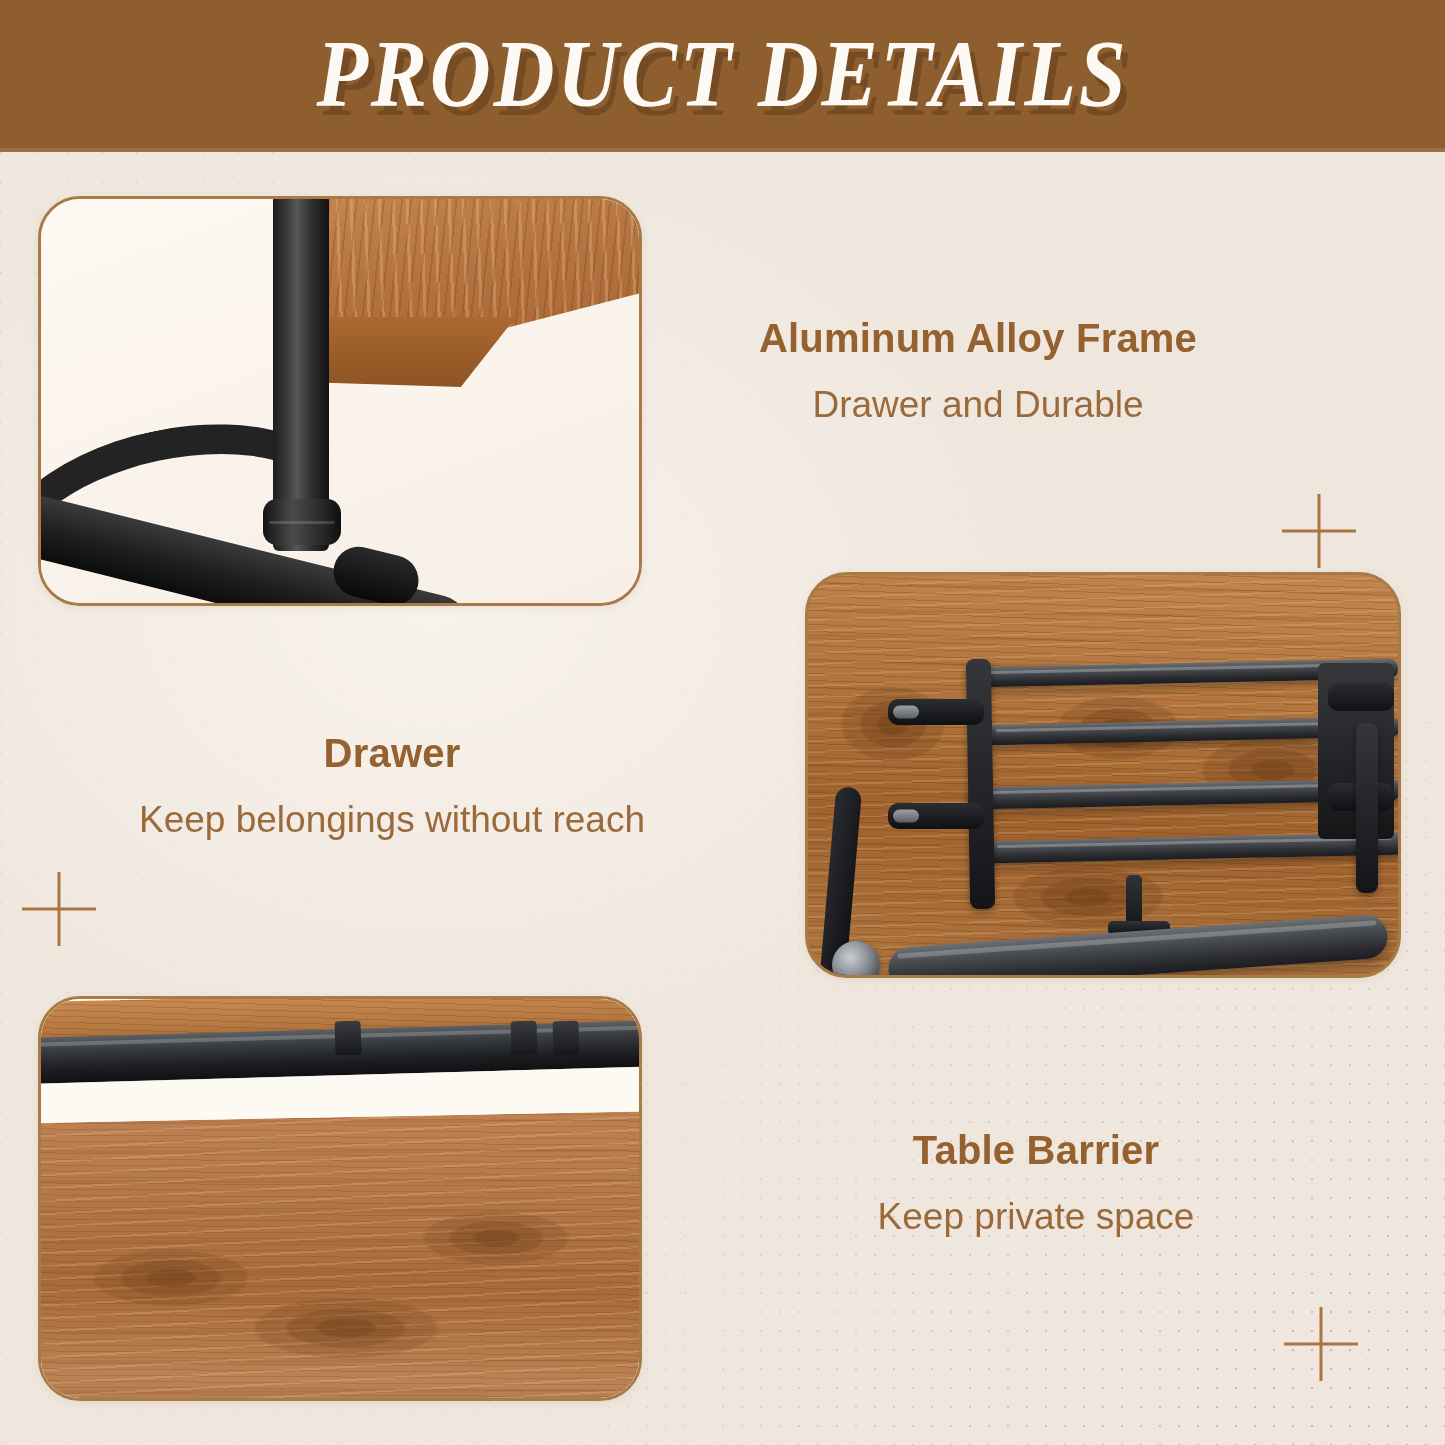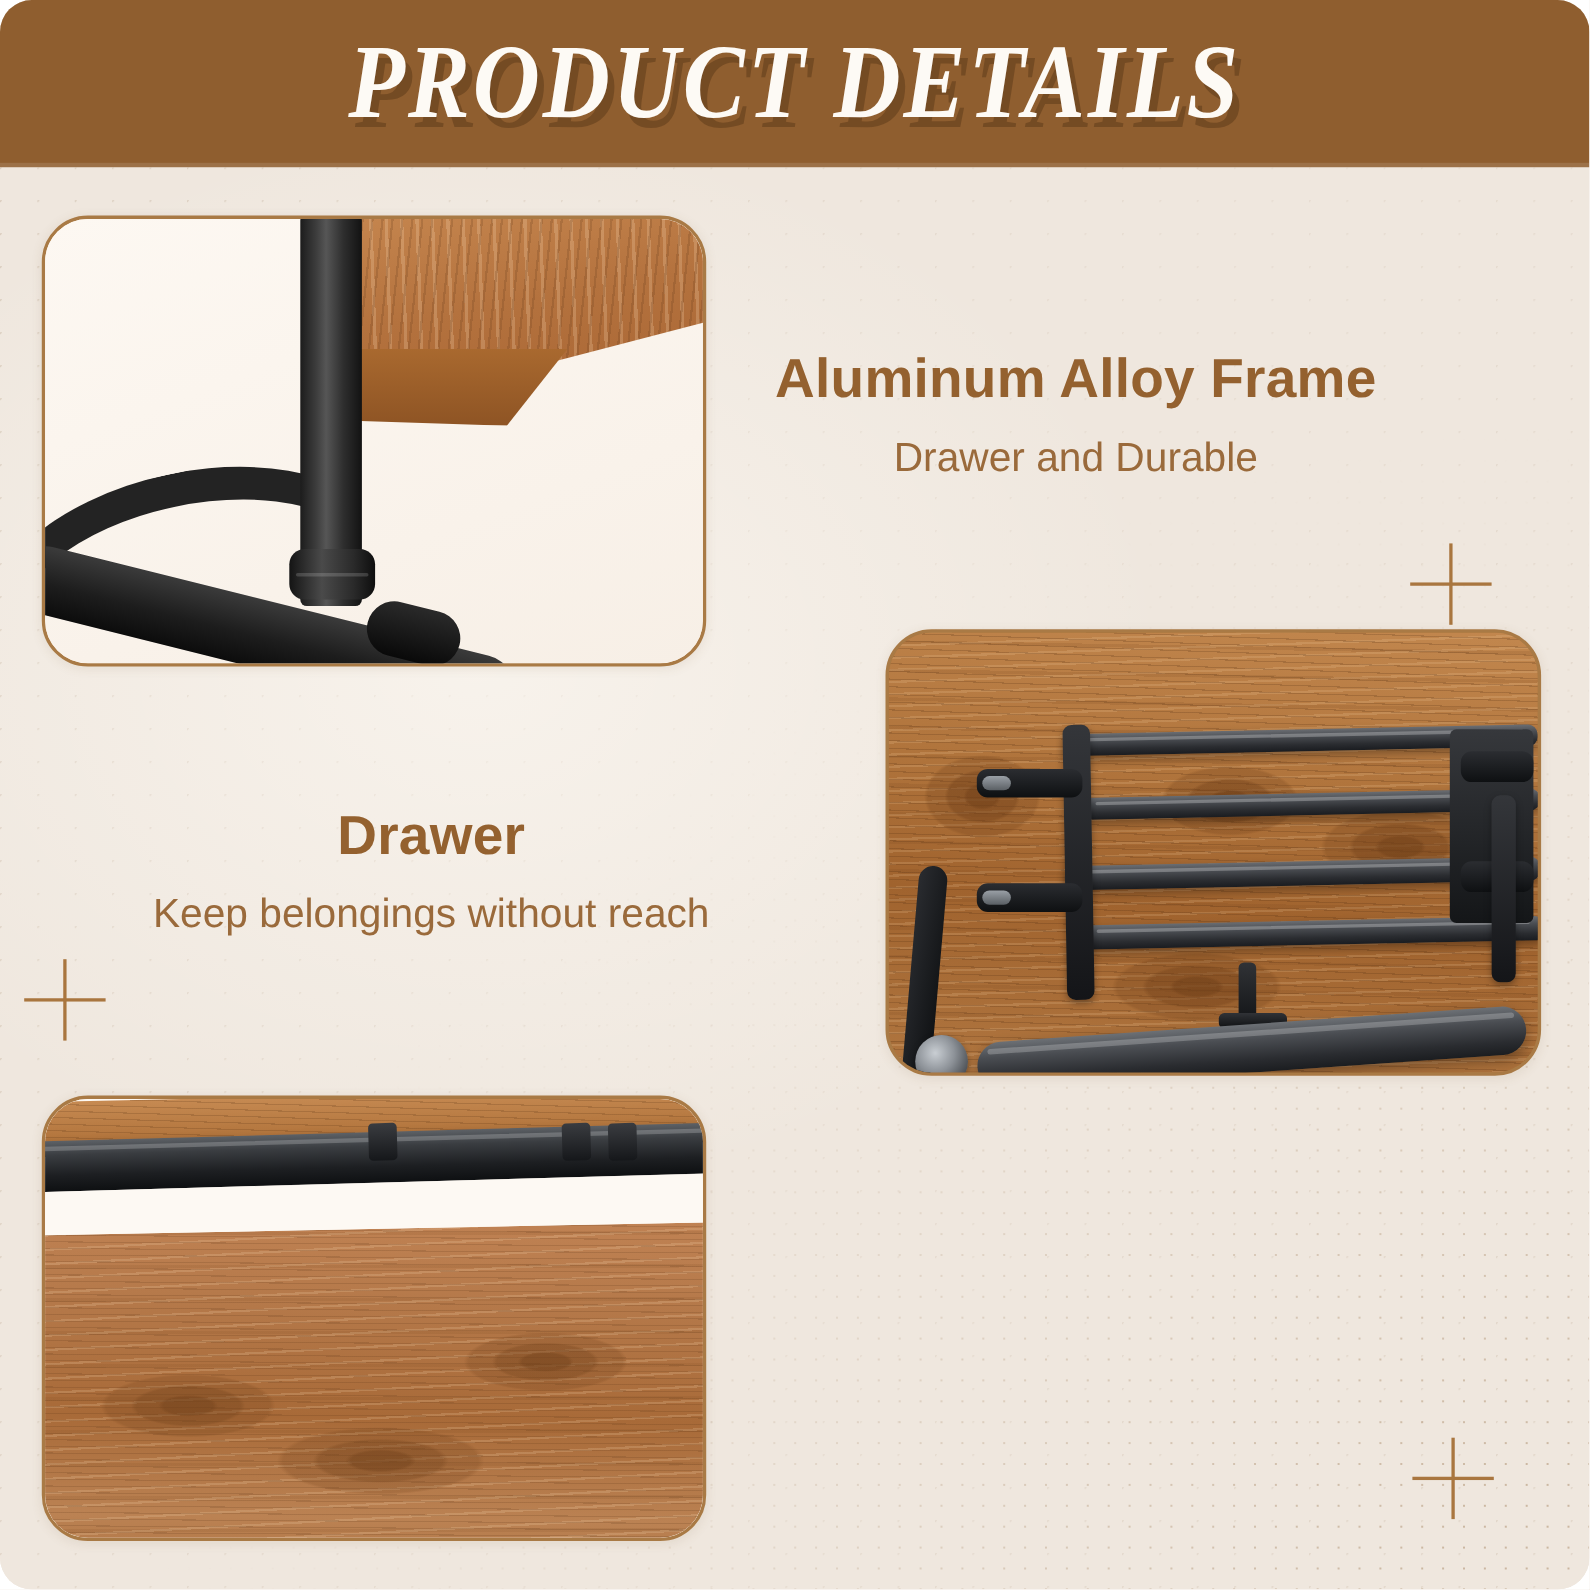--- a/index.html
+++ b/index.html
@@ -7,21 +7,20 @@
     padding: 0;
     background: #ffffff;
   }
   #page {
     position: relative;
     width: 1445px;
     height: 1445px;
     overflow: hidden;
     background: #efe7de;
     font-family: "Liberation Sans", sans-serif;
-    border-radius: 29px;
   }
 
   
   .bg-texture {
     position: absolute;
     inset: 0;
     background-color: #efe7de;
   }
   .dots-radial {
     position: absolute;
@@ -289,21 +288,21 @@
       radial-gradient(ellipse at center, rgba(112,64,26,0.30) 34% 42%, rgba(0,0,0,0) 46%),
       radial-gradient(ellipse at center, rgba(112,64,26,0.22) 58% 66%, rgba(0,0,0,0) 70%);
   }
 
   
   .feature {
     position: absolute;
     text-align: center;
   }
   .feature .title {
-    font-size: 50px;
+    font-size: 40px;
     font-weight: 700;
     color: #94612f;
     line-height: 1.12;
     white-space: nowrap;
     letter-spacing: 0.2px;
   }
   .feature .subtitle {
     margin-top: 22px;
     font-size: 37px;
     font-weight: 400;
@@ -421,14 +420,18 @@
   <div class="feature" id="feature-frame">
     <div class="title">Aluminum Alloy Frame</div>
     <div class="subtitle">Drawer and Durable</div>
   </div>
 
   <div class="feature" id="feature-drawer">
     <div class="title">Drawer</div>
     <div class="subtitle">Keep belongings without reach</div>
   </div>
 
+  <div class="feature" id="feature-barrier">
+    <div class="title">Table Barrier</div>
+    <div class="subtitle">Keep private space</div>
+  </div>
 
 </div>
 
 </body></html>

